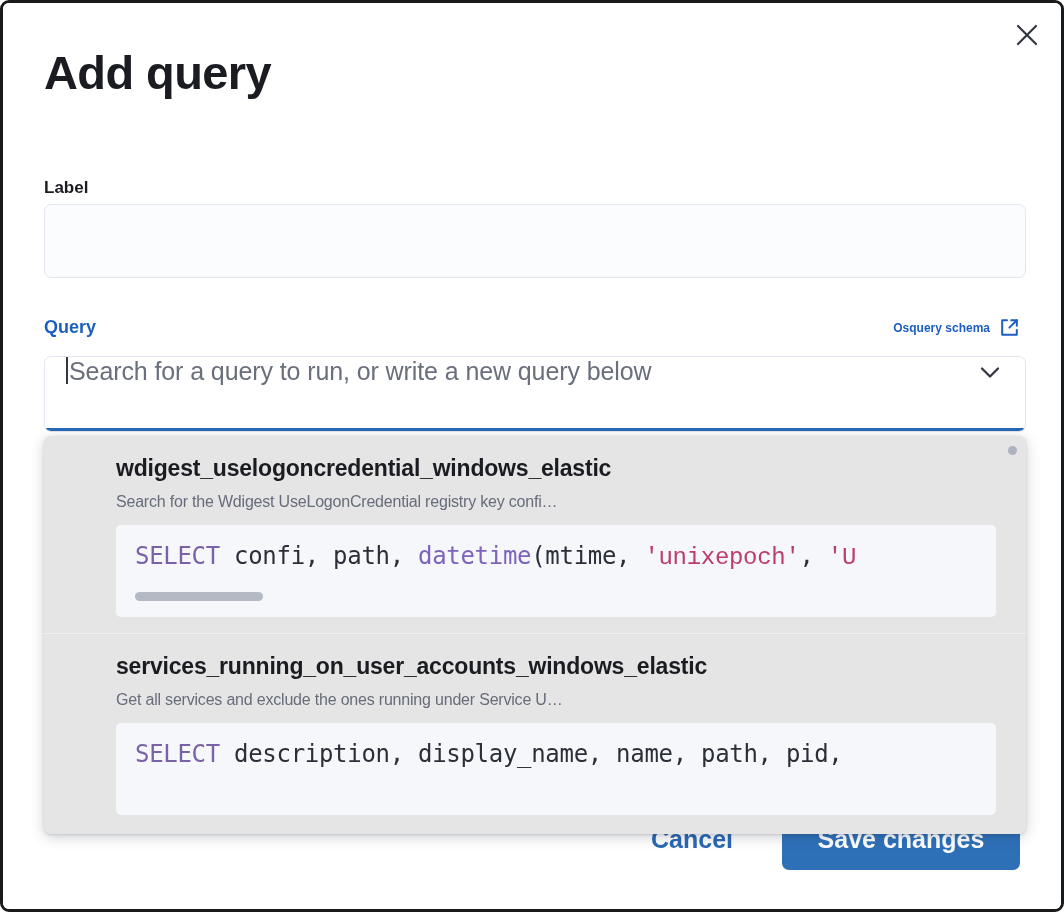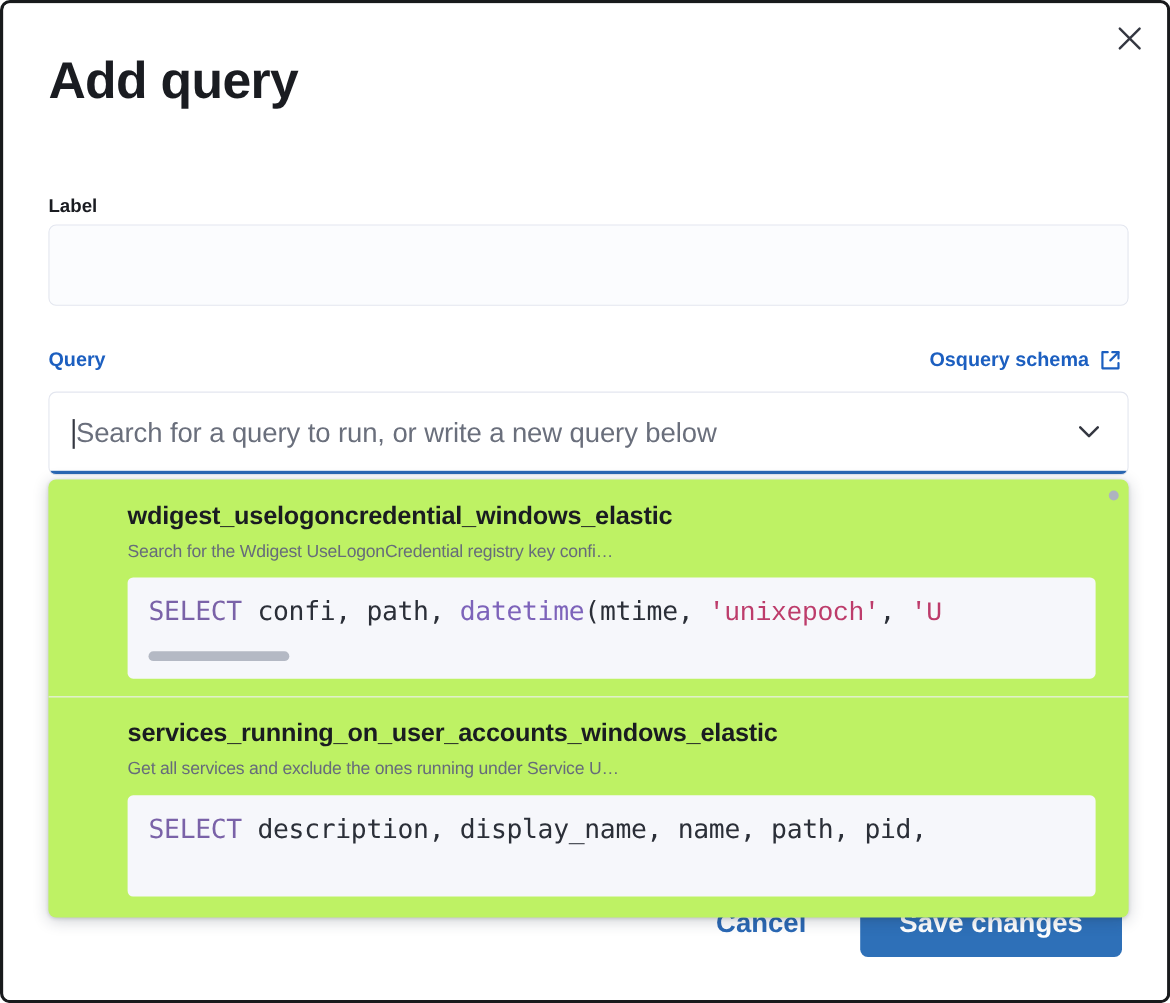--- a/index.html
+++ b/index.html
@@ -92,40 +92,40 @@
     cursor: pointer;
   }
 
   .schema-link {
     position: absolute;
     right: 41px;
     top: 314px;
     display: flex;
     align-items: center;
     gap: 9px;
-    font-size: 18px;
+    font-size: 12px;
     font-weight: 700;
     color: #1c5fc0;
     text-decoration: none;
     cursor: pointer;
   }
   .schema-link svg { display: block; }
 
   
   .combo {
     position: absolute;
     left: 41px;
     top: 353px;
     width: 982px;
     height: 76px;
     background: #ffffff;
     border: 1px solid #e3e6ef;
     border-radius: 7px;
     display: flex;
-    align-items: center;
+    align-items: flex-start;
     padding: 0 20px 0 21px;
     overflow: hidden;
   }
   .combo::after {
     content: "";
     position: absolute;
     left: 0;
     right: 0;
     bottom: 0;
     height: 3px;
@@ -179,21 +179,21 @@
     min-width: 238px;
   }
 
   
   .dropdown {
     position: absolute;
     left: 41px;
     top: 433px;
     width: 982px;
     height: 398px;
-    background: #bef264;
+    background: #e5e5e5;
     border-radius: 7px;
     box-shadow: 0 3px 14px rgba(35,45,65,0.22), 0 1px 3px rgba(35,45,65,0.14);
     overflow: hidden;
   }
 
   .dd-scrollthumb {
     position: absolute;
     right: 9px;
     top: 10px;
     width: 9px;

